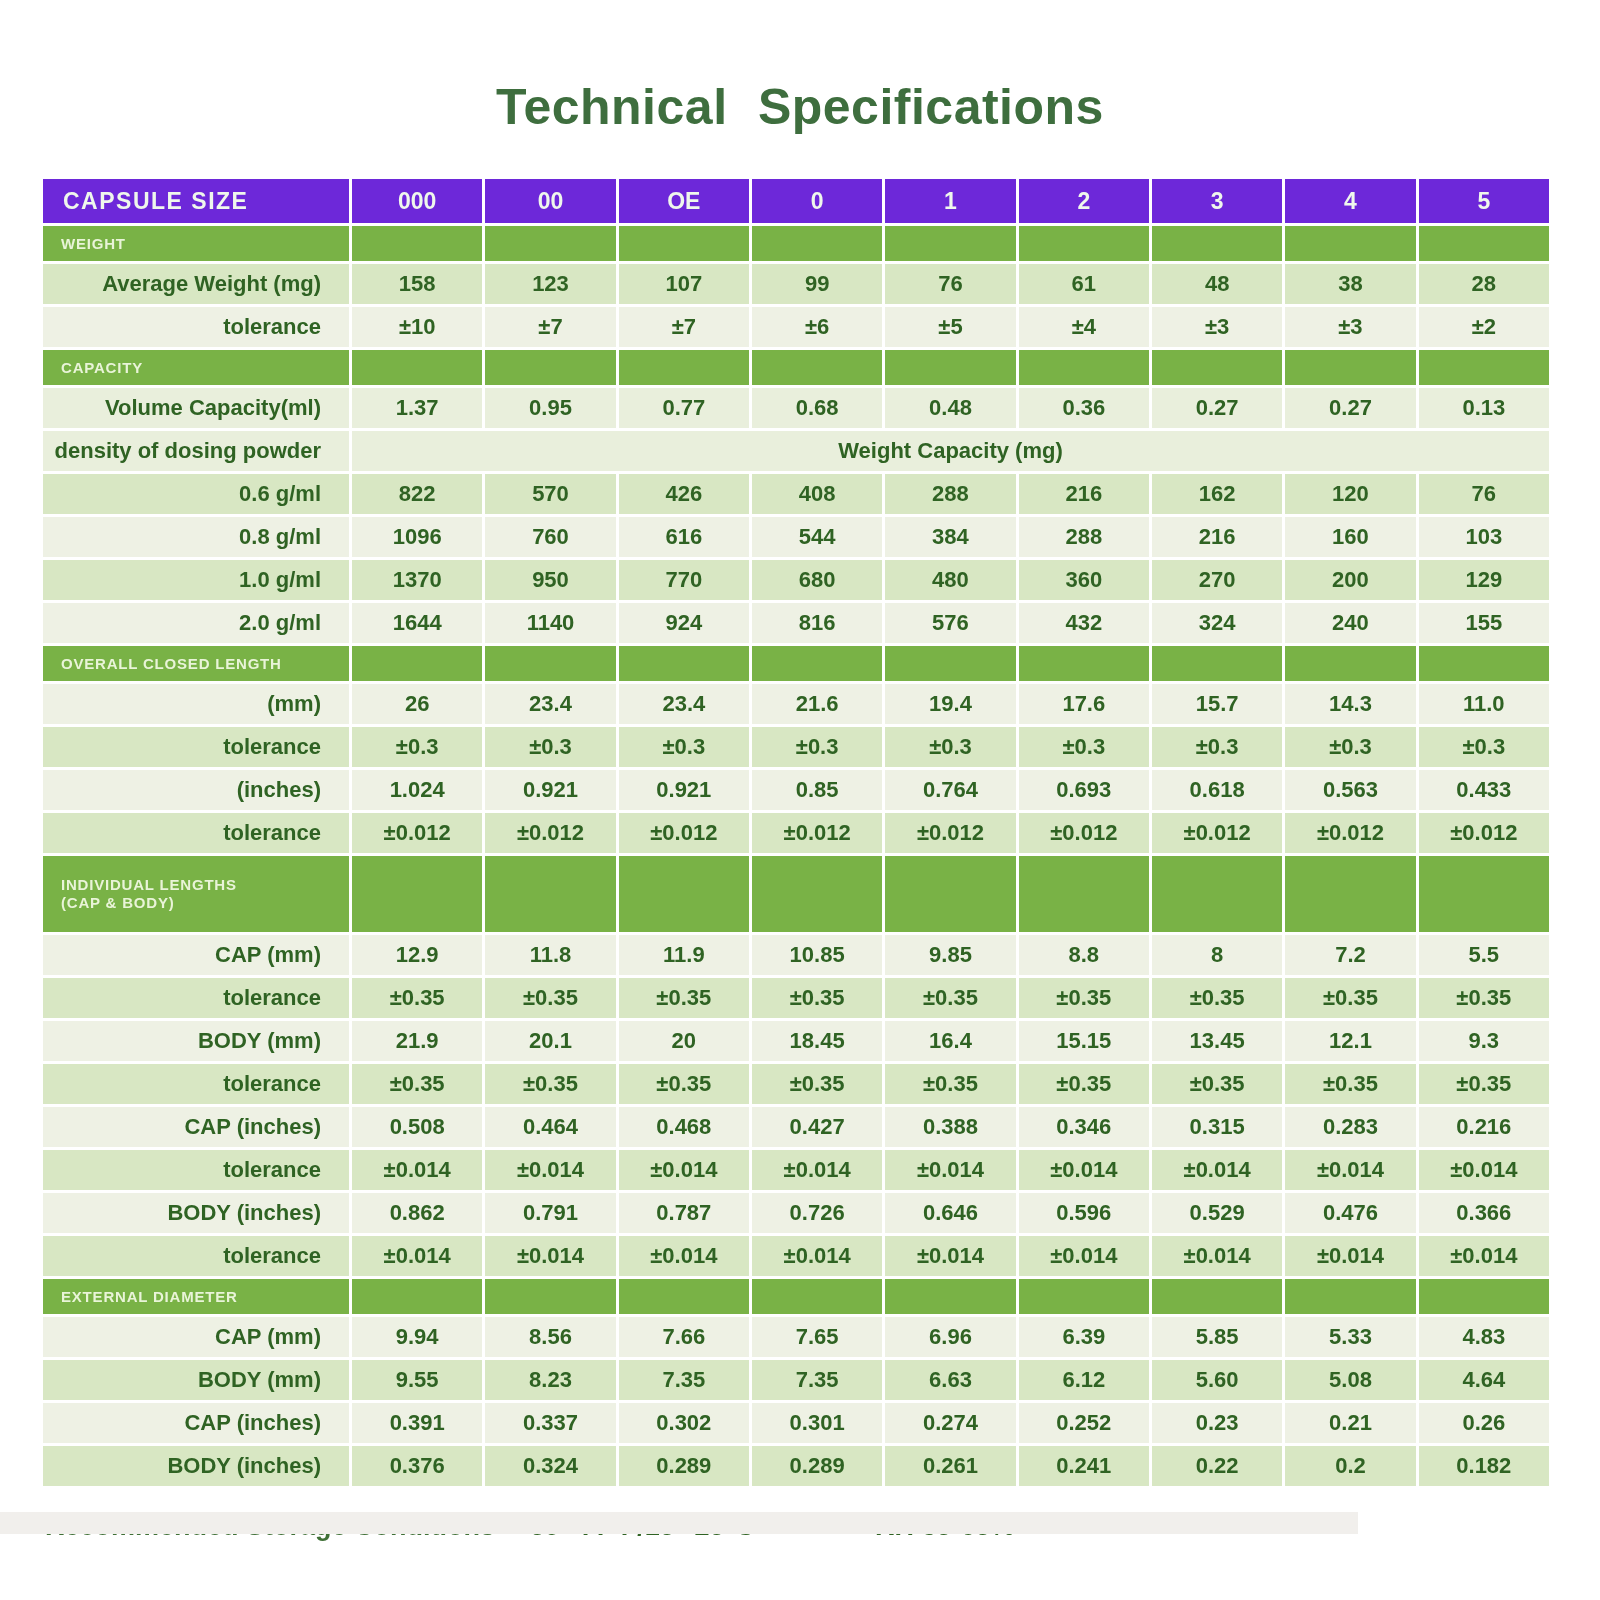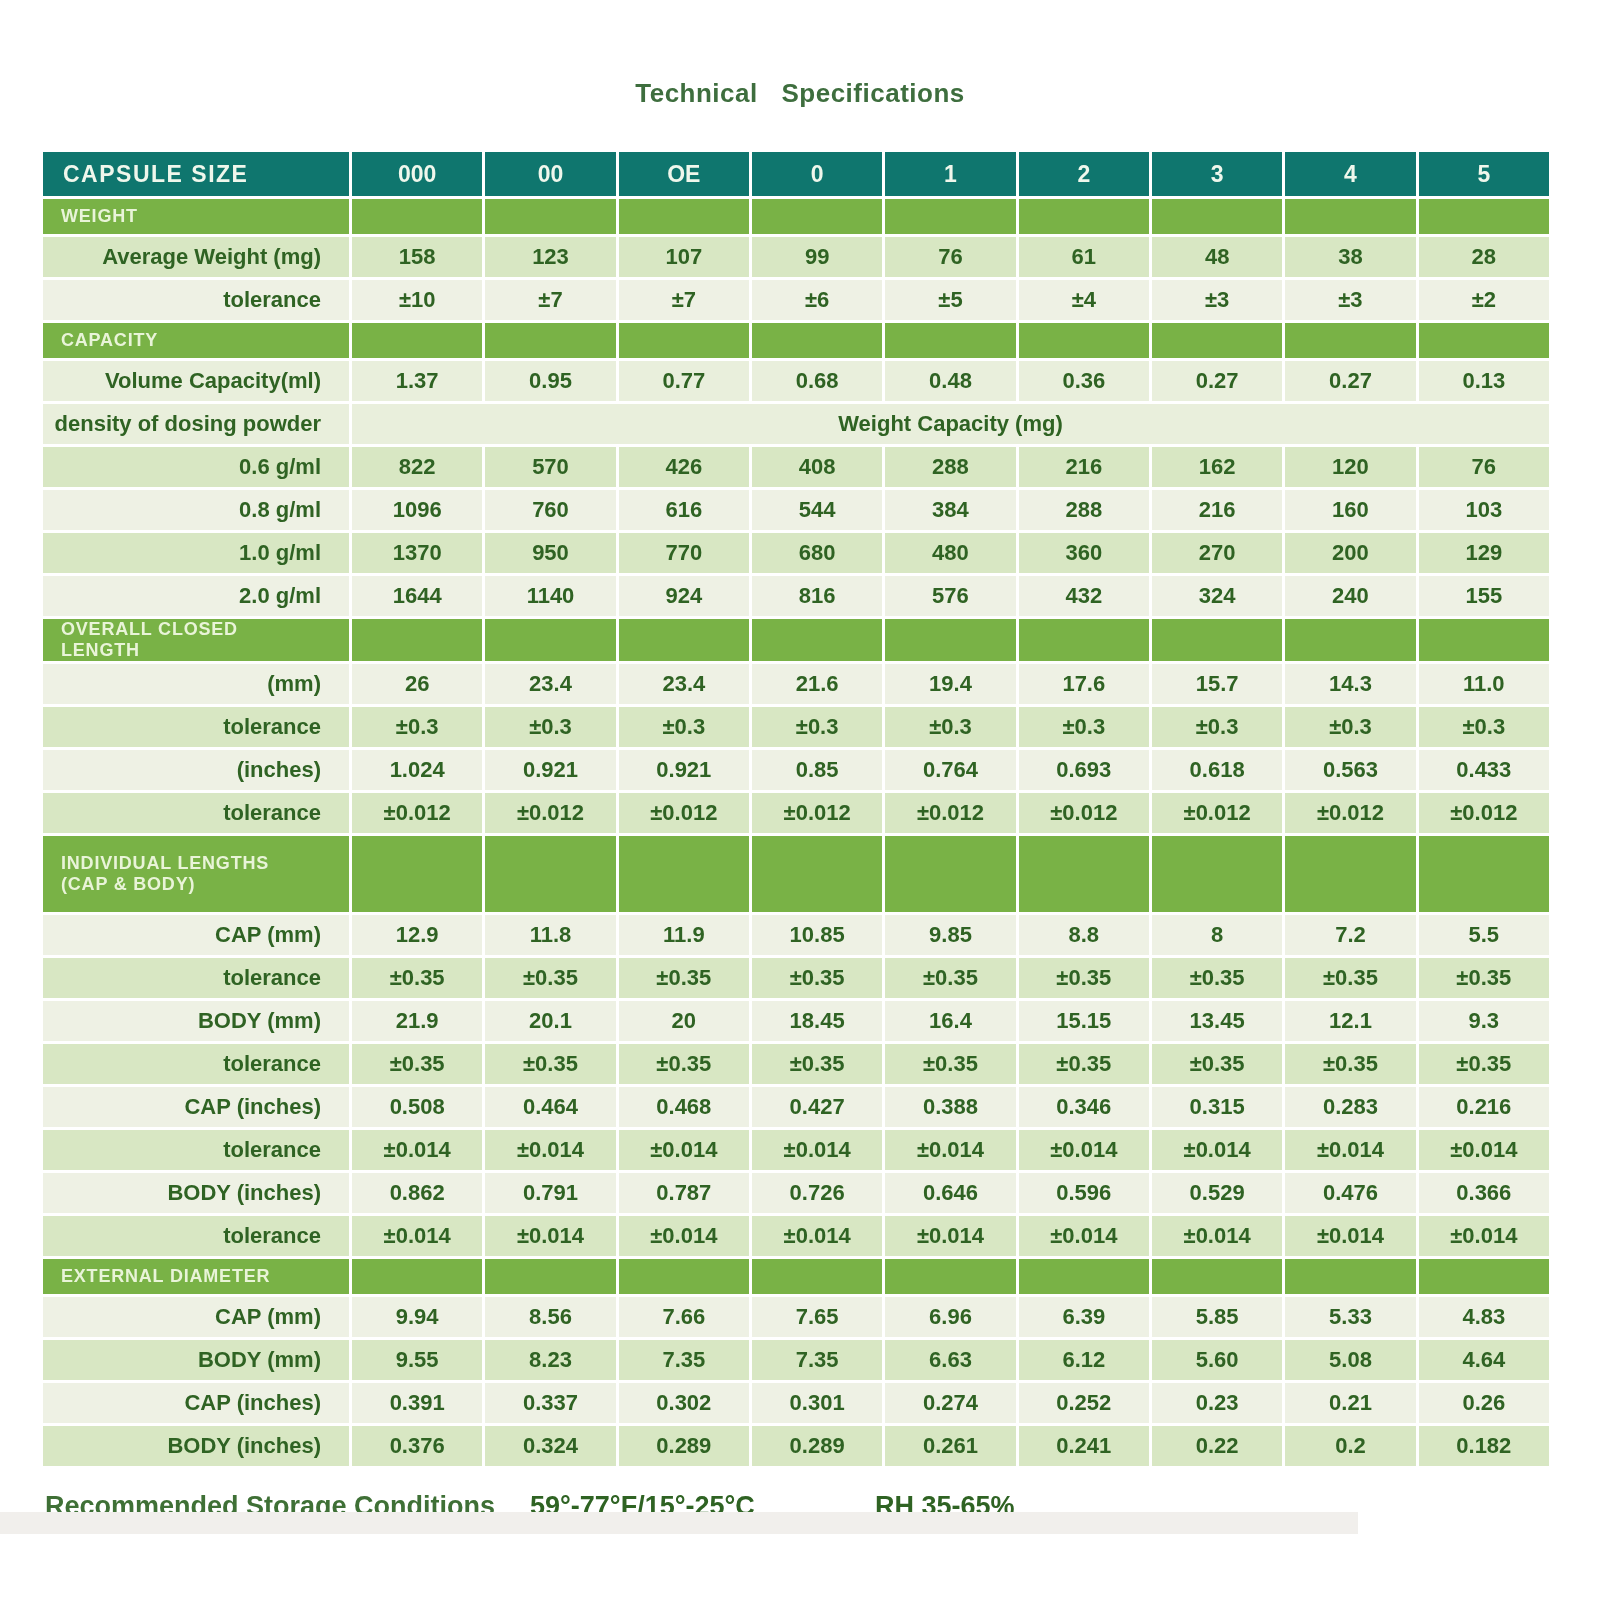--- a/index.html
+++ b/index.html
@@ -6,21 +6,21 @@
   .page{
     position:relative;
     width:1600px;height:1600px;
     background:#ffffff;
     font-family:"Liberation Sans", sans-serif;
     overflow:hidden;
   }
   .title{
     margin:78px 0 0 0;
     text-align:center;
-    font-size:26px;
+    font-size:50px;
     font-weight:600;
     letter-spacing:0.5px;
     word-spacing:16px;
     color:#3e6e3e;
   }
   table.spec-table{
     margin:40px 0 0 40px;
     width:1512px;
     table-layout:fixed;
     border-collapse:separate;
@@ -31,30 +31,30 @@
     text-align:center;
     font-size:22px;
     font-weight:700;
     color:#2f6323;
     height:40px;
     padding:0;
     overflow:hidden;
   }
   td.rowlabel{text-align:right;padding-right:28px;}
   tr.header td{
-    background:#0f766e;
+    background:#6d28d9;
     color:#eff7ec;
     font-size:23px;
     height:44px;
   }
   tr.header td.rowlabel{text-align:left;padding-left:20px;letter-spacing:1.5px;}
   tr.section td{background:#79b246;height:35px;}
   tr.section td.rowlabel{
     color:#e9f4d8;
-    font-size:18px;
+    font-size:15px;
     text-align:left;
     padding-left:18px;
     letter-spacing:0.8px;
     white-space:pre-line;
     line-height:1.18;
   }
   tr.tall td{height:76px;}
   tr.shade-g td{background:#d8e7c3;}
   tr.shade-w td{background:#eef1e4;}
   tr.shade-p td{background:#e9efdc;}

